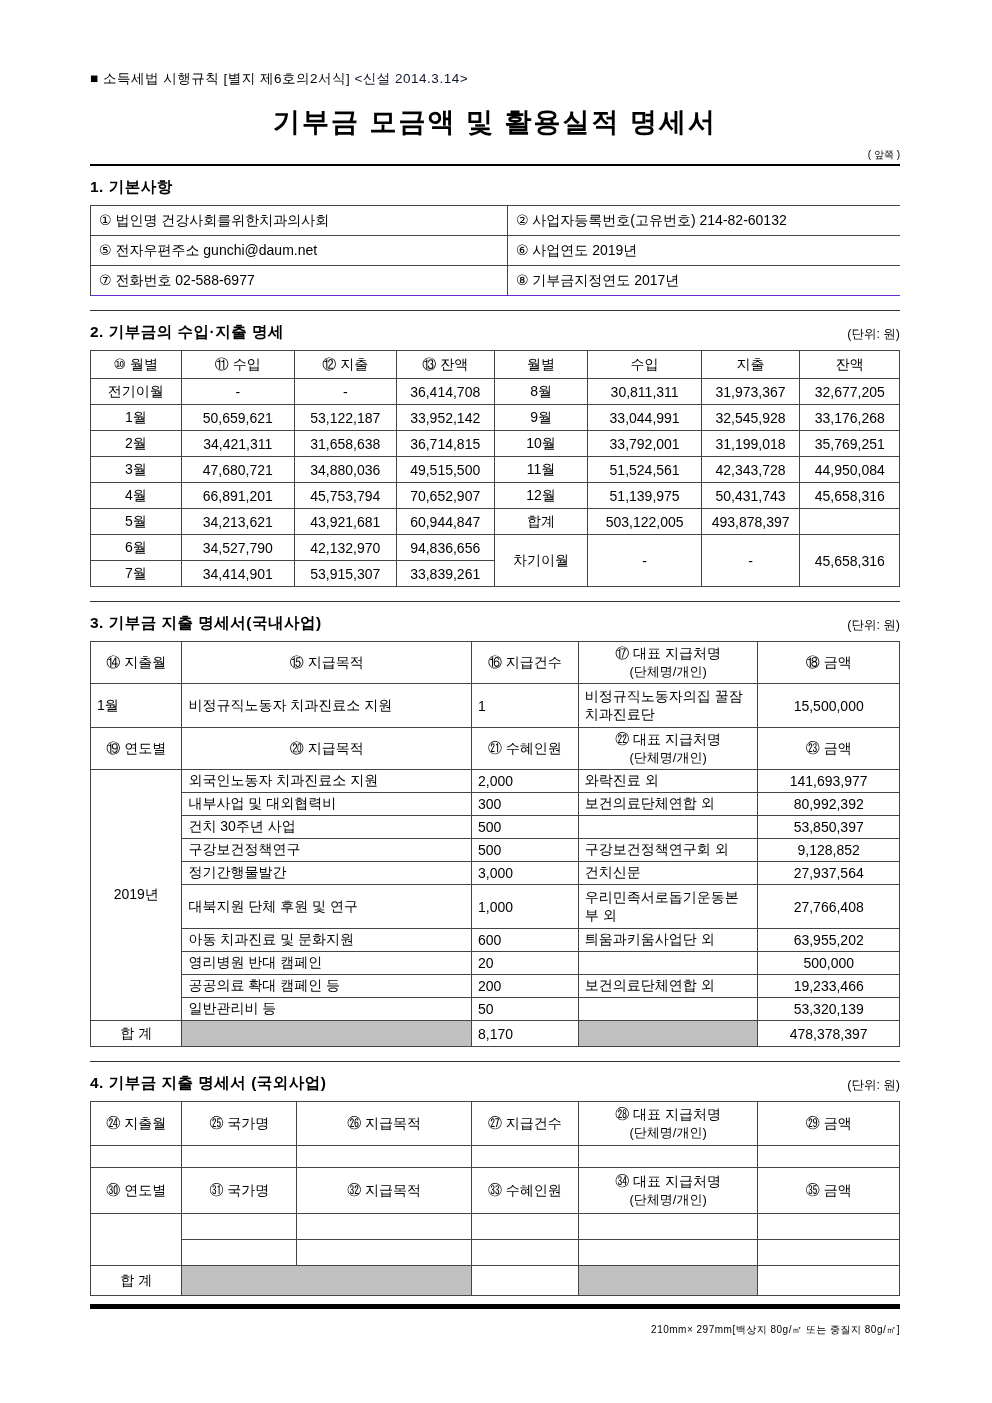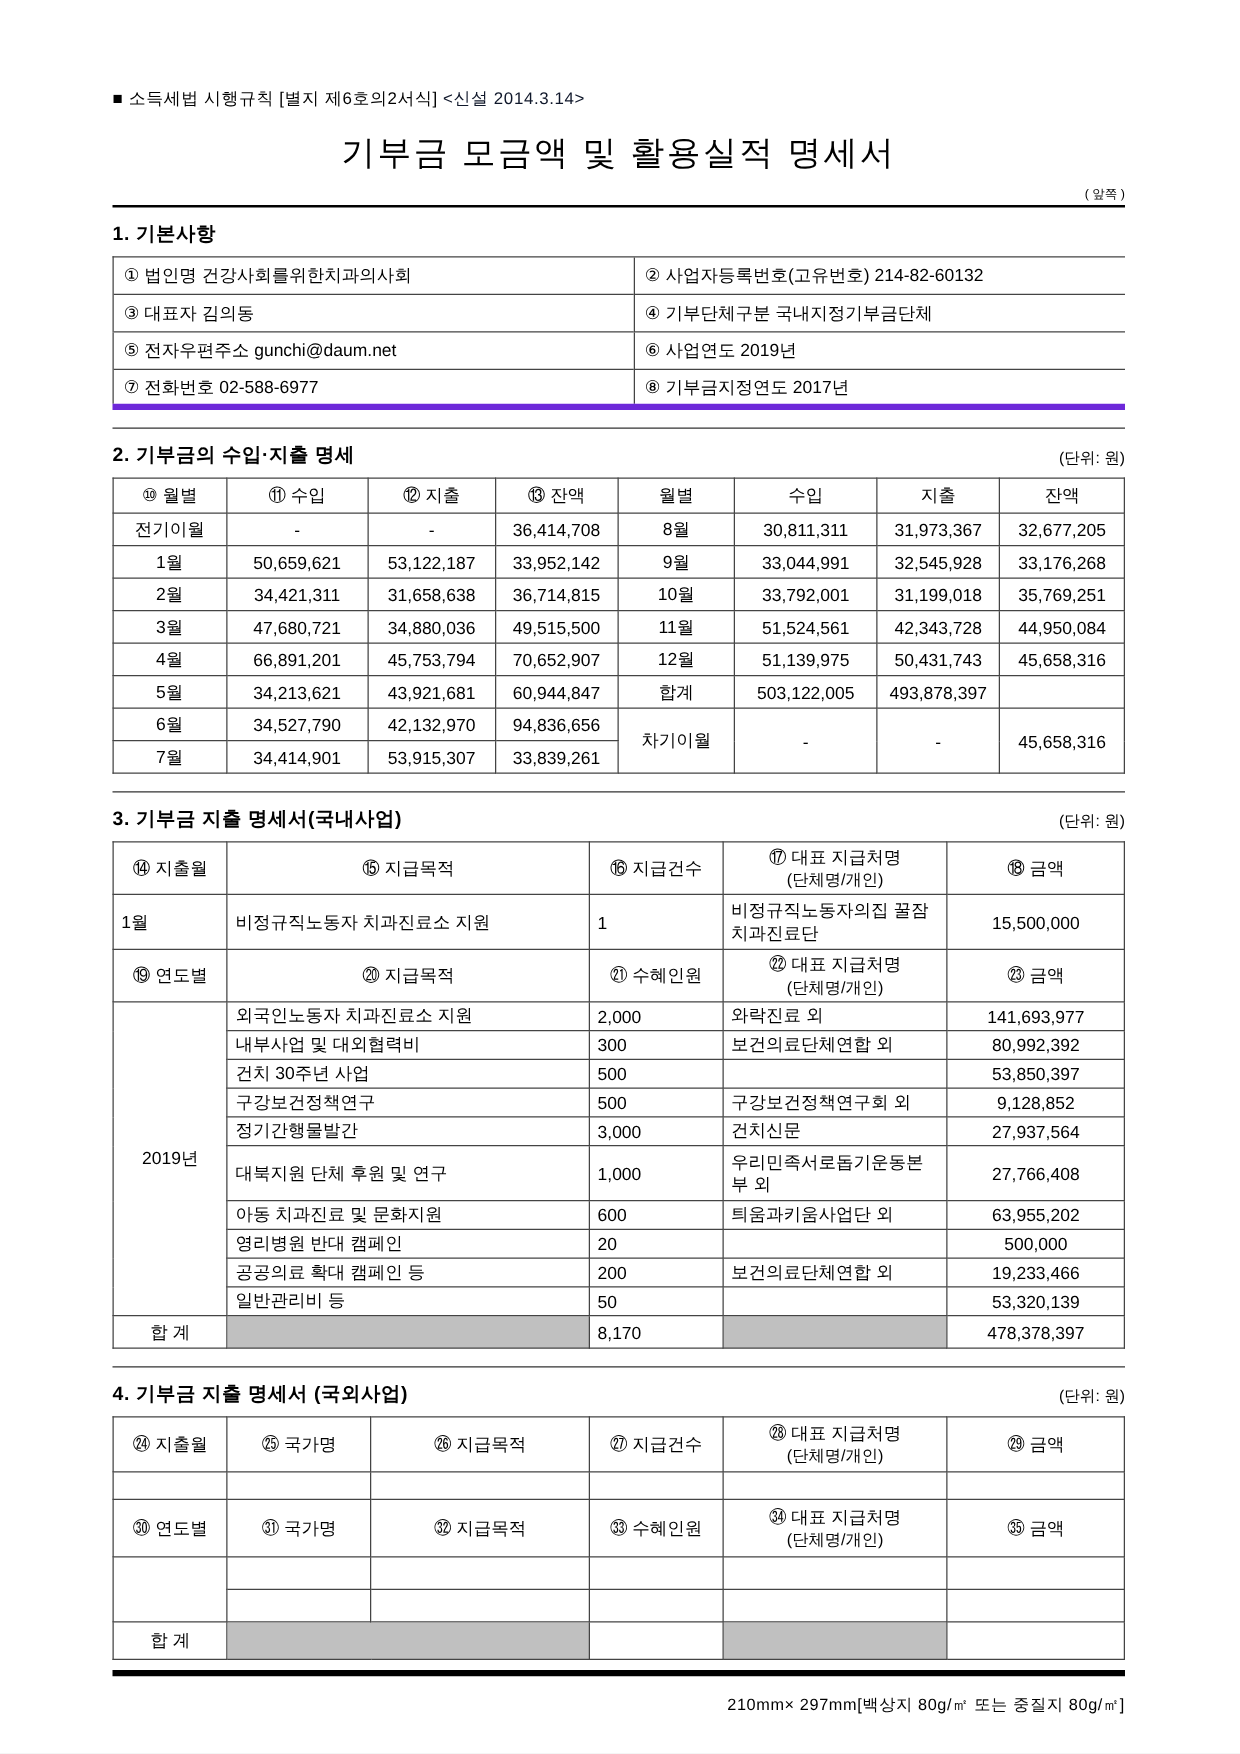--- a/index.html
+++ b/index.html
@@ -4,30 +4,30 @@
 <style>
   * { box-sizing: border-box; }
   html,body { margin:0; padding:0; background:#e8e8e8; }
   .page {
     width:992px; height:1403px; margin:0 auto; background:#ffffff;
     font-family:"Liberation Sans","DejaVu Sans",sans-serif; color:#000;
     padding:70px 92px 0 90px; overflow:hidden; position:relative;
   }
   .notice { font-size:13.5px; letter-spacing:0.5px; }
   .notice .rev { color:#0f172a; }
-  .doc-title { text-align:center; font-size:27px; font-weight:normal; letter-spacing:2px; margin-top:16px; }
+  .doc-title { text-align:center; font-size:27px; font-weight:bold; letter-spacing:2px; margin-top:16px; }
   .side-label { text-align:right; font-size:10px; margin-top:8px; padding-bottom:2px; border-bottom:2px solid #000; }
   .sec-rule { border-top:1px solid #333; margin-top:14px; }
   .sec-titlebar { display:flex; justify-content:space-between; align-items:flex-end; margin-top:11px; }
   .sec-title { font-size:15.5px; font-weight:bold; letter-spacing:0.5px;text-align:center; }
   .unit { font-size:12.5px; }
   table { width:100%; border-collapse:collapse; table-layout:fixed; font-size:14px; margin-top:7px; }
   td { padding:1px 6px; vertical-align:middle; overflow:hidden; }
   
-  .t1 { border-bottom:5px solid #6d28d9; }
+  .t1 { border-bottom:1px solid #6d28d9; }
   .t1 td { border-top:1px solid #444; font-size:14px; padding:2px 8px; }
   .t1 td.bl { border-left:1px solid #444; }
   .t1 tr { height:30px; }
   
   .grid td { border:1px solid #444; text-align:center; }
   .grid .hd { font-size:14px; }
   .t2 tr { height:26px; }
   .t2 tr.hrow { height:28px; }
   .tl { text-align:left !important; }
   .tr-al { text-align:right; }
@@ -36,21 +36,21 @@
   .t3 tr.bigrow { height:44px; }
   .t3 tr { height:23px; }
   .t3 tr.trow { height:26px; }
   .t4 tr.hrow1 { height:44px; }
   .t4 tr.erow-s { height:22px; }
   .t4 tr.hrow2 { height:46px; }
   .t4 tr.erow { height:26px; }
   .t4 tr.trow { height:30px; }
   .sub { font-size:13px;margin-top:40px; }
   .thick-line { height:5px; background:#000; margin-top:8px; }
-  .footer { text-align:right; font-size:13px; margin-top:14px; letter-spacing:0.5px; }
+  .footer { text-align:right; font-size:10px; margin-top:14px; letter-spacing:0.5px; }
 </style>
 </head>
 <body>
 
 <div class="page">
 
   <div class="notice">
     <span>■ 소득세법 시행규칙 [별지 제6호의2서식]</span>
     <span class="rev">&lt;신설 2014.3.14&gt;</span>
   </div>
@@ -64,24 +64,20 @@
   </div>
   <table class="t1">
     <colgroup>
         <col style="width:51.5%">
         <col style="width:48.5%">
       </colgroup>
     <tbody>
         <tr>
       <td class="bl">① 법인명  건강사회를위한치과의사회</td>
       <td class="bl">② 사업자등록번호(고유번호)  214-82-60132</td>
-    </tr>
-    <tr>
-      <td class="bl">③ 대표자  김의동</td>
-      <td class="bl">④ 기부단체구분  국내지정기부금단체</td>
     </tr>
     <tr>
       <td class="bl">⑤ 전자우편주소  gunchi@daum.net</td>
       <td class="bl">⑥ 사업연도  2019년</td>
     </tr>
     <tr>
       <td class="bl">⑦ 전화번호  02-588-6977</td>
       <td class="bl">⑧ 기부금지정연도 2017년</td>
     </tr>
   </tbody>

